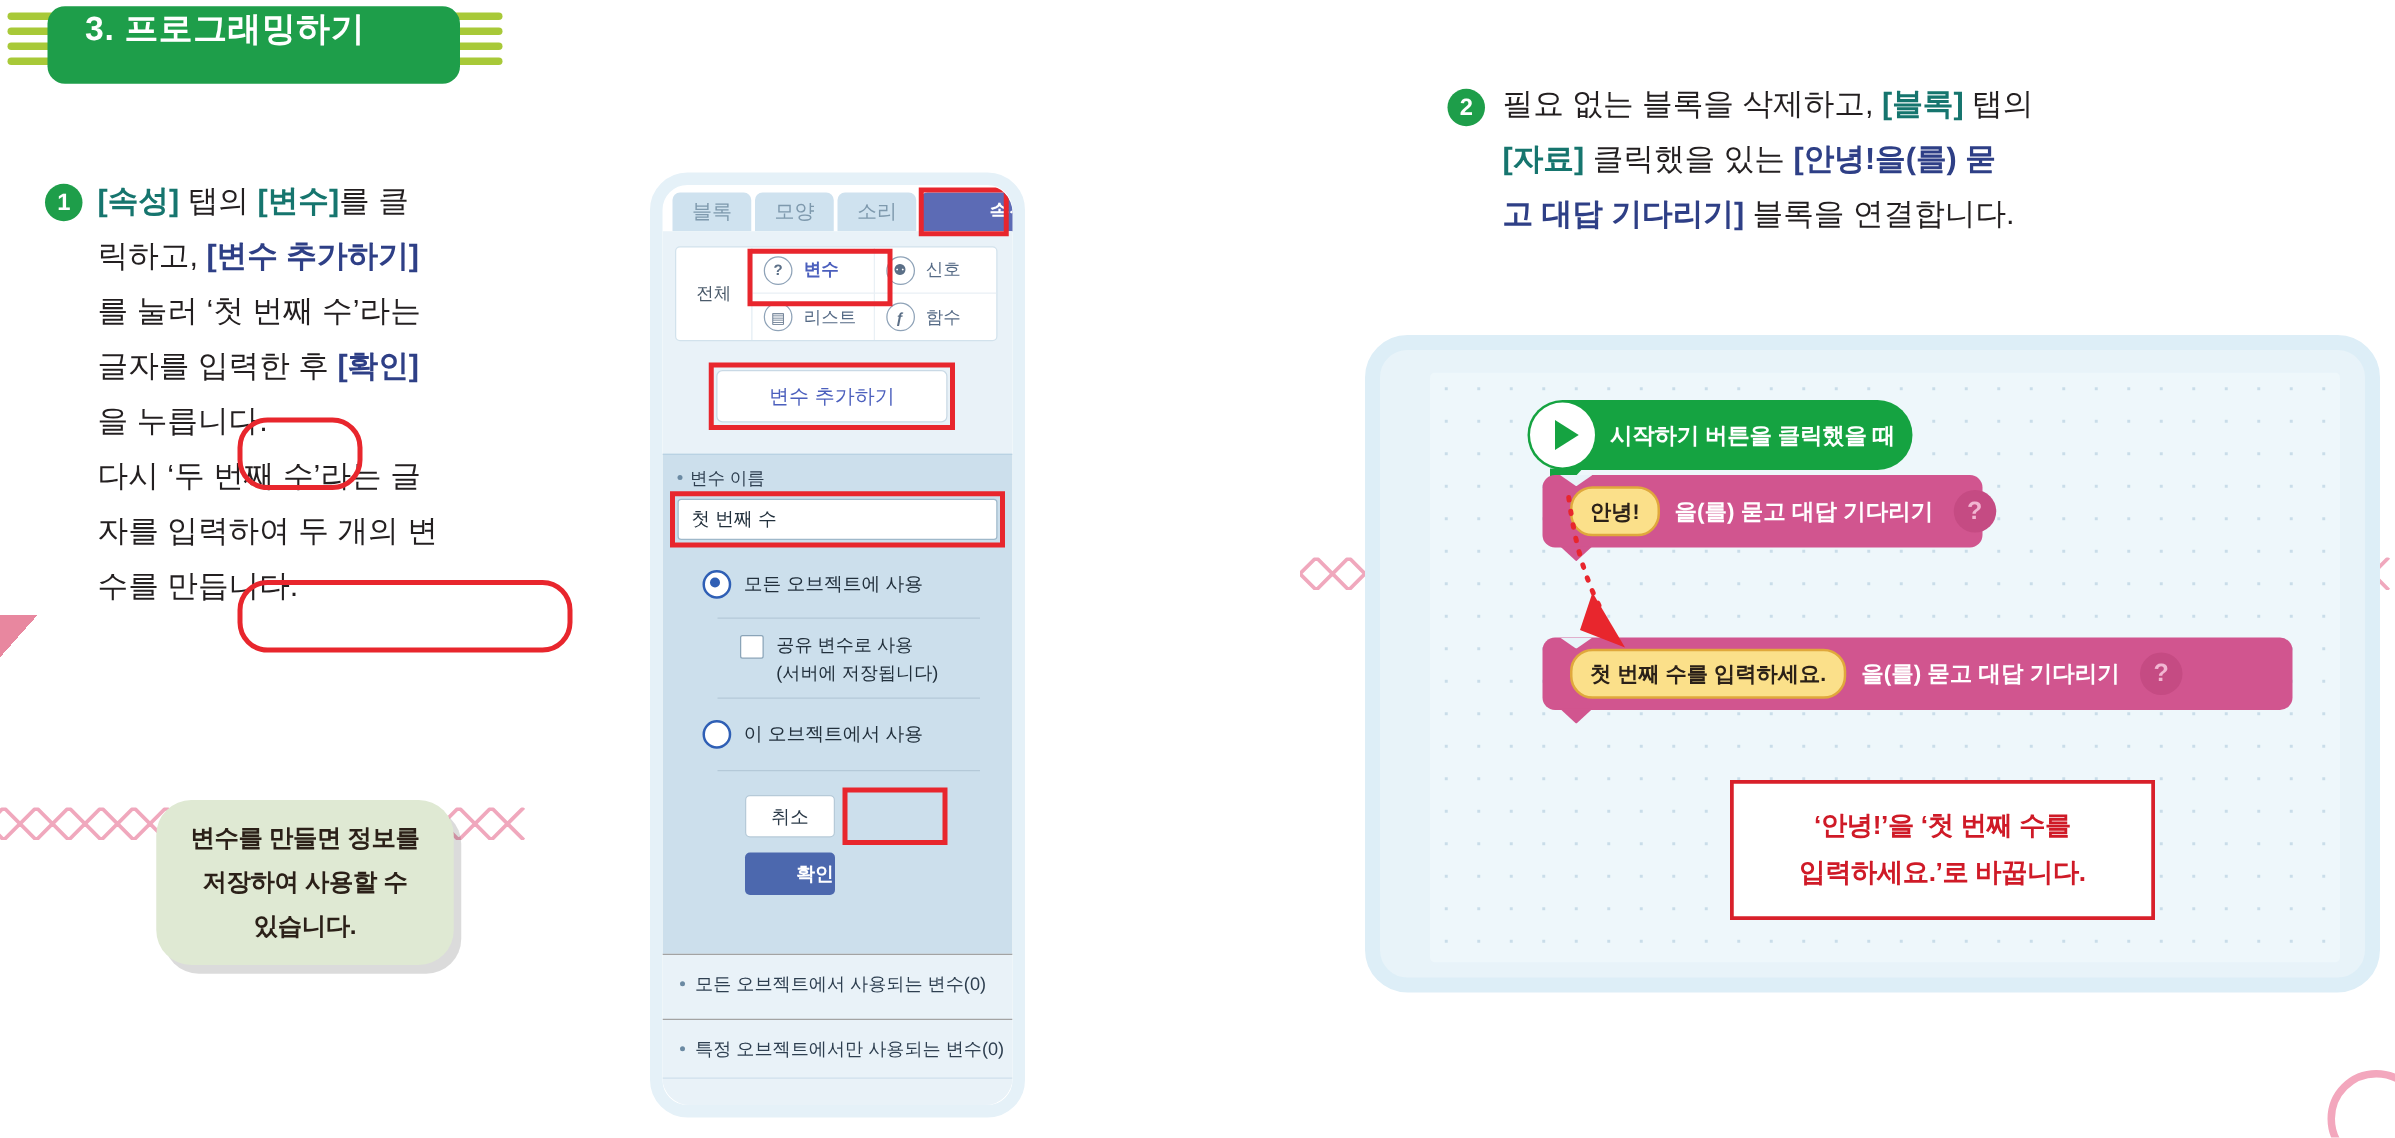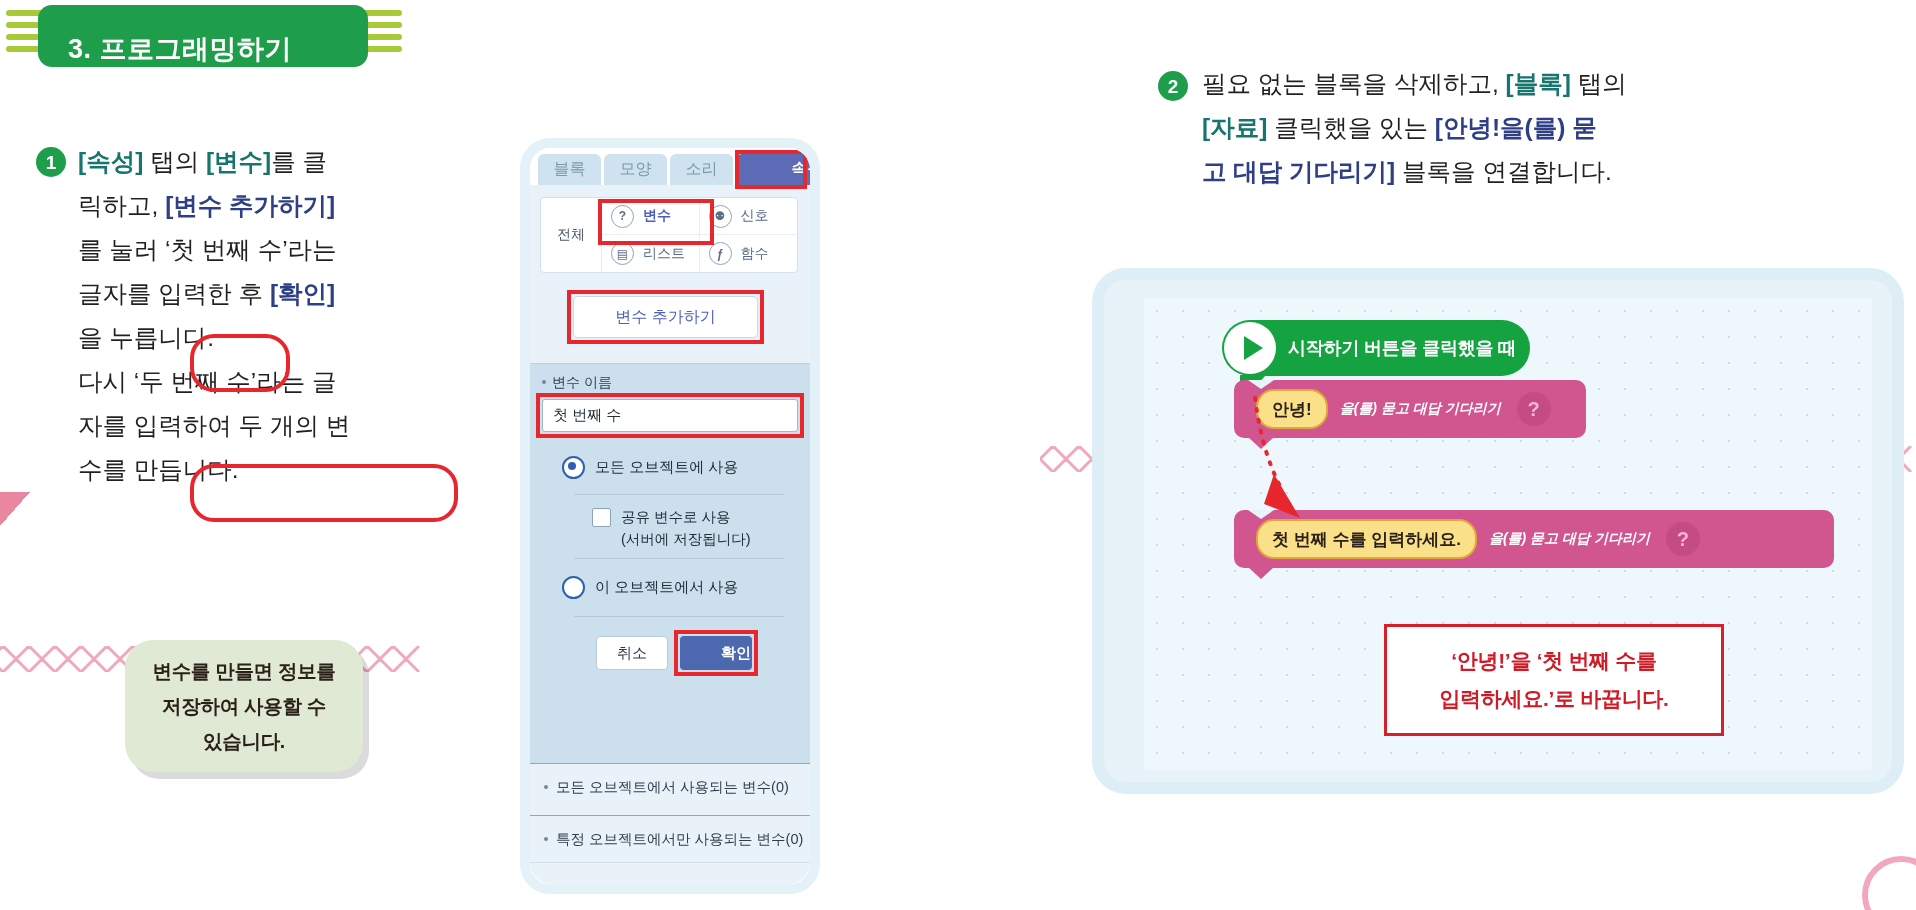--- a/index.html
+++ b/index.html
@@ -13,21 +13,21 @@
     font-family: "Liberation Sans", "DejaVu Sans", sans-serif;
     color: #231f20;
   }
 
   
   #section-header {
     position: absolute; left: 38px; top: 5px;
     width: 330px; height: 62px;
     background: #1e9e4a;
     border-radius: 14px;
-    display: flex; align-items: flex-end;
+    display: flex; align-items: flex-start;
     z-index: 5;
   }
   #section-header .hdr-text {
     color: #ffffff;
     font-size: 27px;
     font-weight: bold;
     letter-spacing: .5px;
     margin-left: 30px;
     white-space: nowrap;
   }
@@ -314,21 +314,21 @@
     background: #ffffff;
     border: 1.6px solid #8aa4b8;
     border-radius: 2px;
     flex: 0 0 auto;
     margin-top: 2px;
   }
   .check-text { font-size: 14.5px; color: #22303c; line-height: 22px; }
 
   .btn-row {
     position: absolute; left: 66px; top: 272px;
-    display: flex; gap: 12px;
+    display: flex; gap: 12px; flex-direction: column;
   }
   .btn {
     width: 72px; height: 34px;
     border-radius: 4px;
     font-size: 15px;
     display: flex; align-items: center; justify-content: center;
     box-sizing: border-box;
   }
   .btn.cancel { background: #ffffff; border: 1px solid #b6cad8; color: #2b3a48; }
   .btn.ok { background: #4c68ae; color: #ffffff; font-weight: bold; padding-left: 40px; }
@@ -445,22 +445,22 @@
     border-radius: 18px;
     color: #2b2118;
     font-size: 17px; font-weight: bold;
     height: 36px;
     display: flex; align-items: center; justify-content: center;
     padding: 0 14px;
     margin-left: 22px;
     white-space: nowrap;
   }
   .ask-blk .txt {
-    color: #ffffff; font-size: 14px; font-weight: bold;
-    margin-left: 12px; white-space: nowrap; font-style: italic;
+    color: #ffffff; font-size: 18px; font-weight: bold;
+    margin-left: 12px; white-space: nowrap;
   }
   .ask-blk .qmark {
     width: 34px; height: 34px;
     border-radius: 50%;
     background: #c54b83;
     color: #f2b6d2;
     font-size: 20px; font-weight: bold;
     display: flex; align-items: center; justify-content: center;
     margin-left: 16px;
     flex: 0 0 auto;

